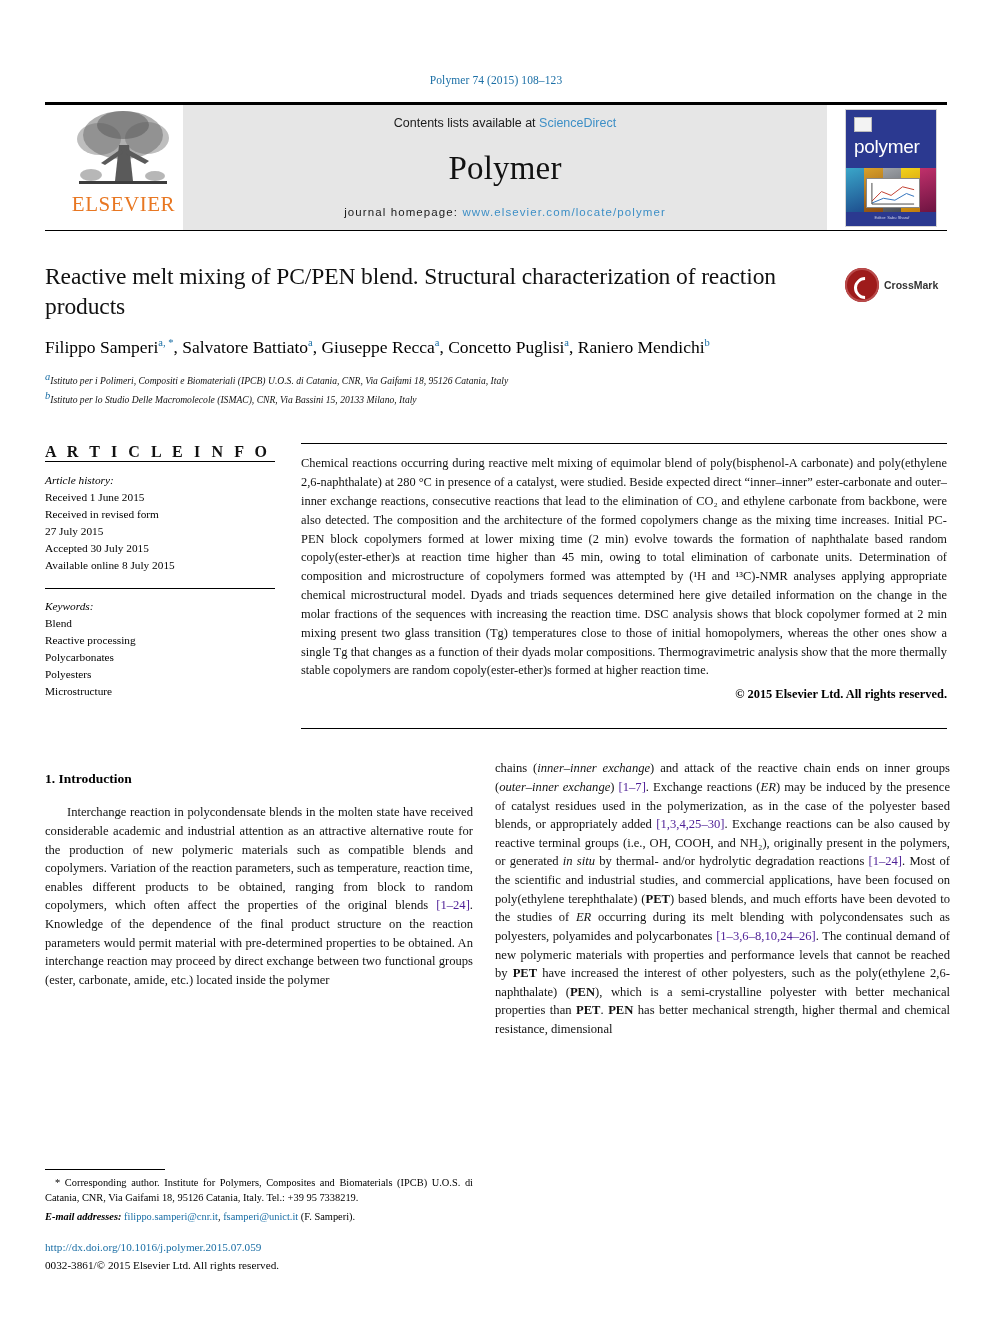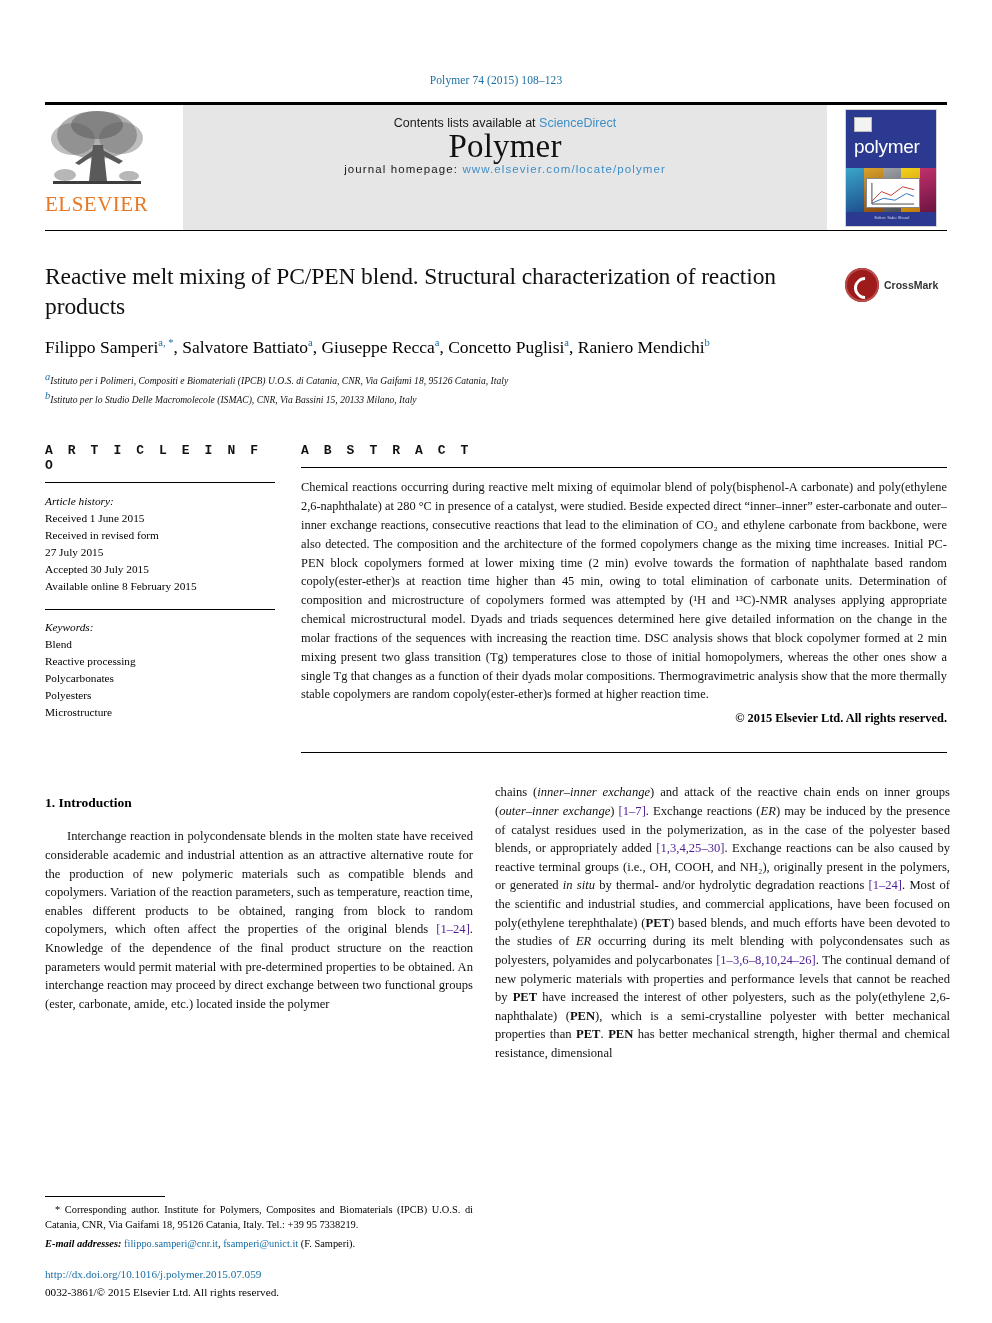--- a/index.html
+++ b/index.html
@@ -32,39 +32,40 @@
     border-top: 3px solid #000;
     display: flex;
     align-items: stretch;
     height: 128px;
   }
   .mast-left {
     width: 130px;
     flex: 0 0 130px;
     display: flex;
     flex-direction: column;
-    align-items: flex-start;
+    align-items: flex-end;
     justify-content: flex-start;
     padding-top: 0;
   }
   .elsevier-tree { width: 104px; height: 88px; display:block; }
   .elsevier-word {
     color: #E87722;
     font-family: "Liberation Serif", serif;
     font-size: 21px;
     letter-spacing: .5px;
     line-height: 1;
     margin-top: 1px;
   }
   .mast-center {
     flex: 1 1 auto;
     background: #e6e6e6;
     display: flex;
     flex-direction: column;
     align-items: center;
+    justify-content: space-between;
     padding: 11px 0 12px 0;
     margin: 0 8px;
   }
   .contents-line {
     font-family: "Liberation Sans", sans-serif;
     font-size: 12.5px;
     color: #1b1b1b;
   }
   .contents-line .sd { color: #3d8fc6; }
   .journal-title {
@@ -172,26 +173,25 @@
   
   .info-abstract {
     margin-top: 36px;
     display: flex;
     gap: 26px;
   }
   .col-info { width: 230px; flex: 0 0 230px; }
   .col-abstract { flex: 1 1 auto; }
 
   .sec-head {
-    font-family: Liberation Mono, monospace;
-    font-size: 13px;
+    font-family: Liberation Serif, serif;
+    font-size: 16px;
     font-weight: bold;
     letter-spacing: 3.6px;
     color: #111;
-    margin-bottom: 9px;
   }
   .hr-thin { border-top: 1px solid #000; margin: 0 0 10px 0; }
 
   .hist-label, .kw-label {
     font-style: italic;
     font-size: 11.3px;
     line-height: 1.5;
   }
   .hist-line, .kw-line {
     font-size: 11.3px;
@@ -233,21 +233,21 @@
     line-height: 1.48;
     text-align: justify;
     text-indent: 22px;
     margin: 0;
     color: #111;
   }
   .para.noindent { text-indent: 0; }
   .ref { color: #4c1d95; }
 
   
-  .footnote-area { position: absolute; left: 45px; bottom: 23px; width: 428px; }
+  .footnote-area { position: absolute; left: 45px; bottom: 50px; width: 428px; }
   .fn-rule { border-top: 1px solid #000; width: 120px; margin-bottom: 6px; }
   .fn {
     font-size: 10.4px;
     line-height: 1.44;
     text-align: justify;
   }
   .fn .lead { text-indent: 10px; display: block; }
   .fn-email { margin-top: 4px; }
   .fn-email .em-label { font-style: italic; font-weight: bold; }
   .link { color: #1a6ea5; }
@@ -348,35 +348,34 @@
   <div class="info-abstract">
 
     <div class="col-info">
       <div class="sec-head">A R T I C L E    I N F O</div>
       <div class="hr-thin"></div>
       <div class="hist-label">Article history:</div>
       <div class="hist-line">Received 1 June 2015</div>
       <div class="hist-line">Received in revised form</div>
       <div class="hist-line">27 July 2015</div>
       <div class="hist-line">Accepted 30 July 2015</div>
-      <div class="hist-line">Available online 8 February 2015</div>
+      <div class="hist-line">Available online 8 July 2015</div>
 
       <div class="kw-block">
         <div class="kw-rule"></div>
         <div class="kw-label">Keywords:</div>
         <div class="kw-line">Blend</div>
         <div class="kw-line">Reactive processing</div>
         <div class="kw-line">Polycarbonates</div>
         <div class="kw-line">Polyesters</div>
         <div class="kw-line">Microstructure</div>
       </div>
     </div>
 
     <div class="col-abstract">
-      <div class="sec-head">A B S T R A C T</div>
       <div class="hr-thin"></div>
       <div class="abstract-body">Chemical reactions occurring during reactive melt mixing of equimolar blend of poly(bisphenol-A carbonate) and poly(ethylene 2,6-naphthalate) at 280 °C in presence of a catalyst, were studied. Beside expected direct “inner–inner” ester-carbonate and outer–inner exchange reactions, consecutive reactions that lead to the elimination of CO₂ and ethylene carbonate from backbone, were also detected. The composition and the architecture of the formed copolymers change as the mixing time increases. Initial PC-PEN block copolymers formed at lower mixing time (2 min) evolve towards the formation of naphthalate based random copoly(ester-ether)s at reaction time higher than 45 min, owing to total elimination of carbonate units. Determination of composition and microstructure of copolymers formed was attempted by (¹H and ¹³C)-NMR analyses applying appropriate chemical microstructural model. Dyads and triads sequences determined here give detailed information on the change in the molar fractions of the sequences with increasing the reaction time. DSC analysis shows that block copolymer formed at 2 min mixing present two glass transition (Tg) temperatures close to those of initial homopolymers, whereas the other ones show a single Tg that changes as a function of their dyads molar compositions. Thermogravimetric analysis show that the more thermally stable copolymers are random copoly(ester-ether)s formed at higher reaction time.</div>
       <div class="abstract-copy">© 2015 Elsevier Ltd. All rights reserved.</div>
       <div class="abstract-rule-bottom"></div>
     </div>
   </div>
 
   <div class="body-cols">
 
     <div class="bcol">

